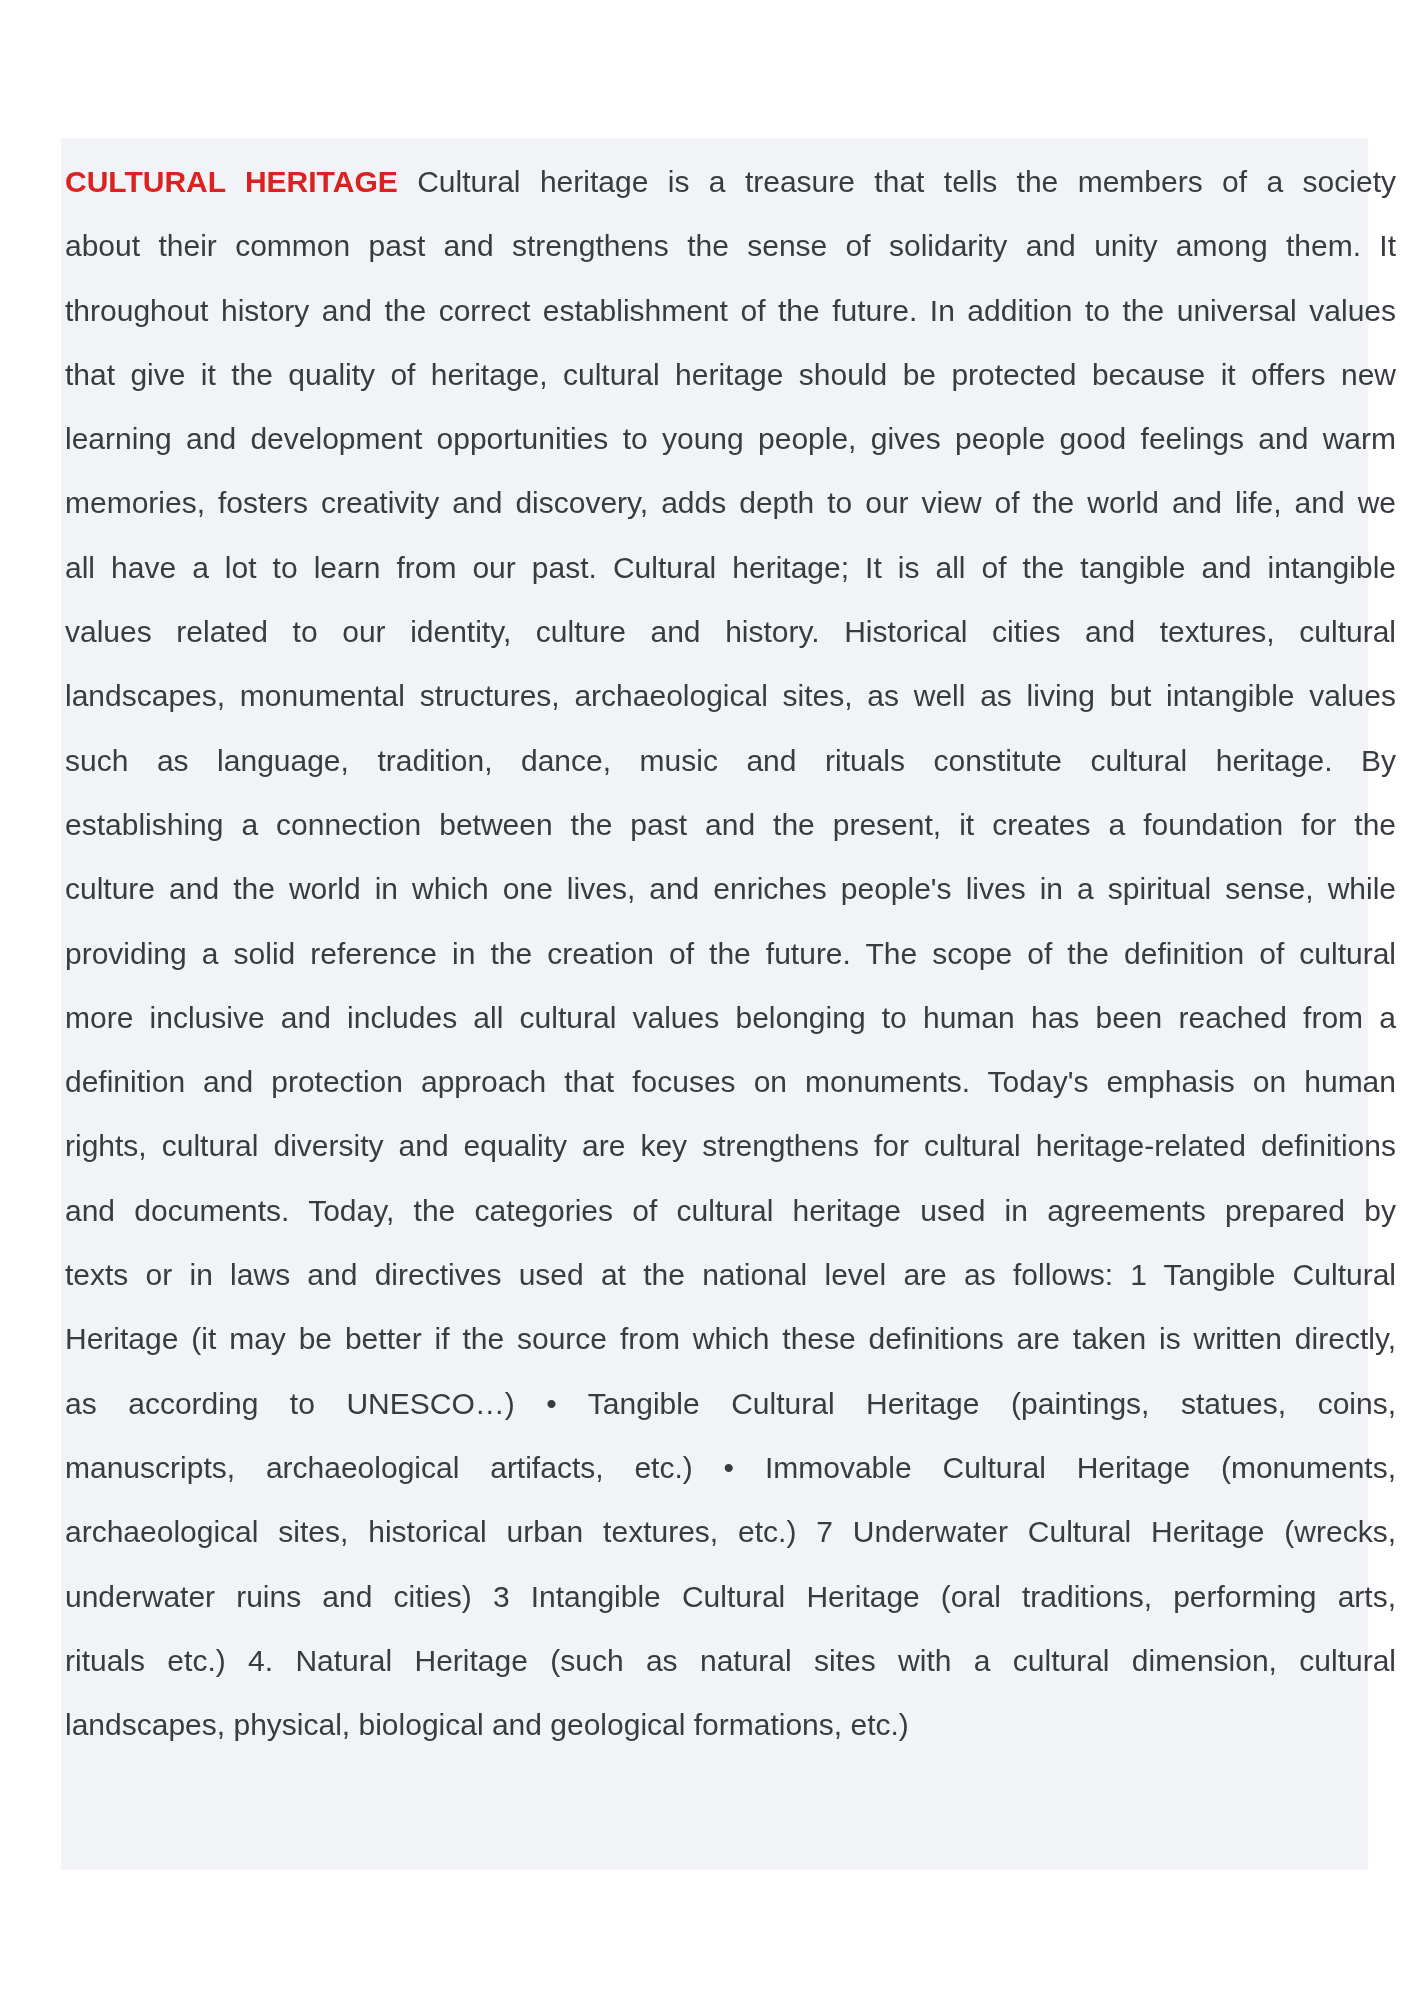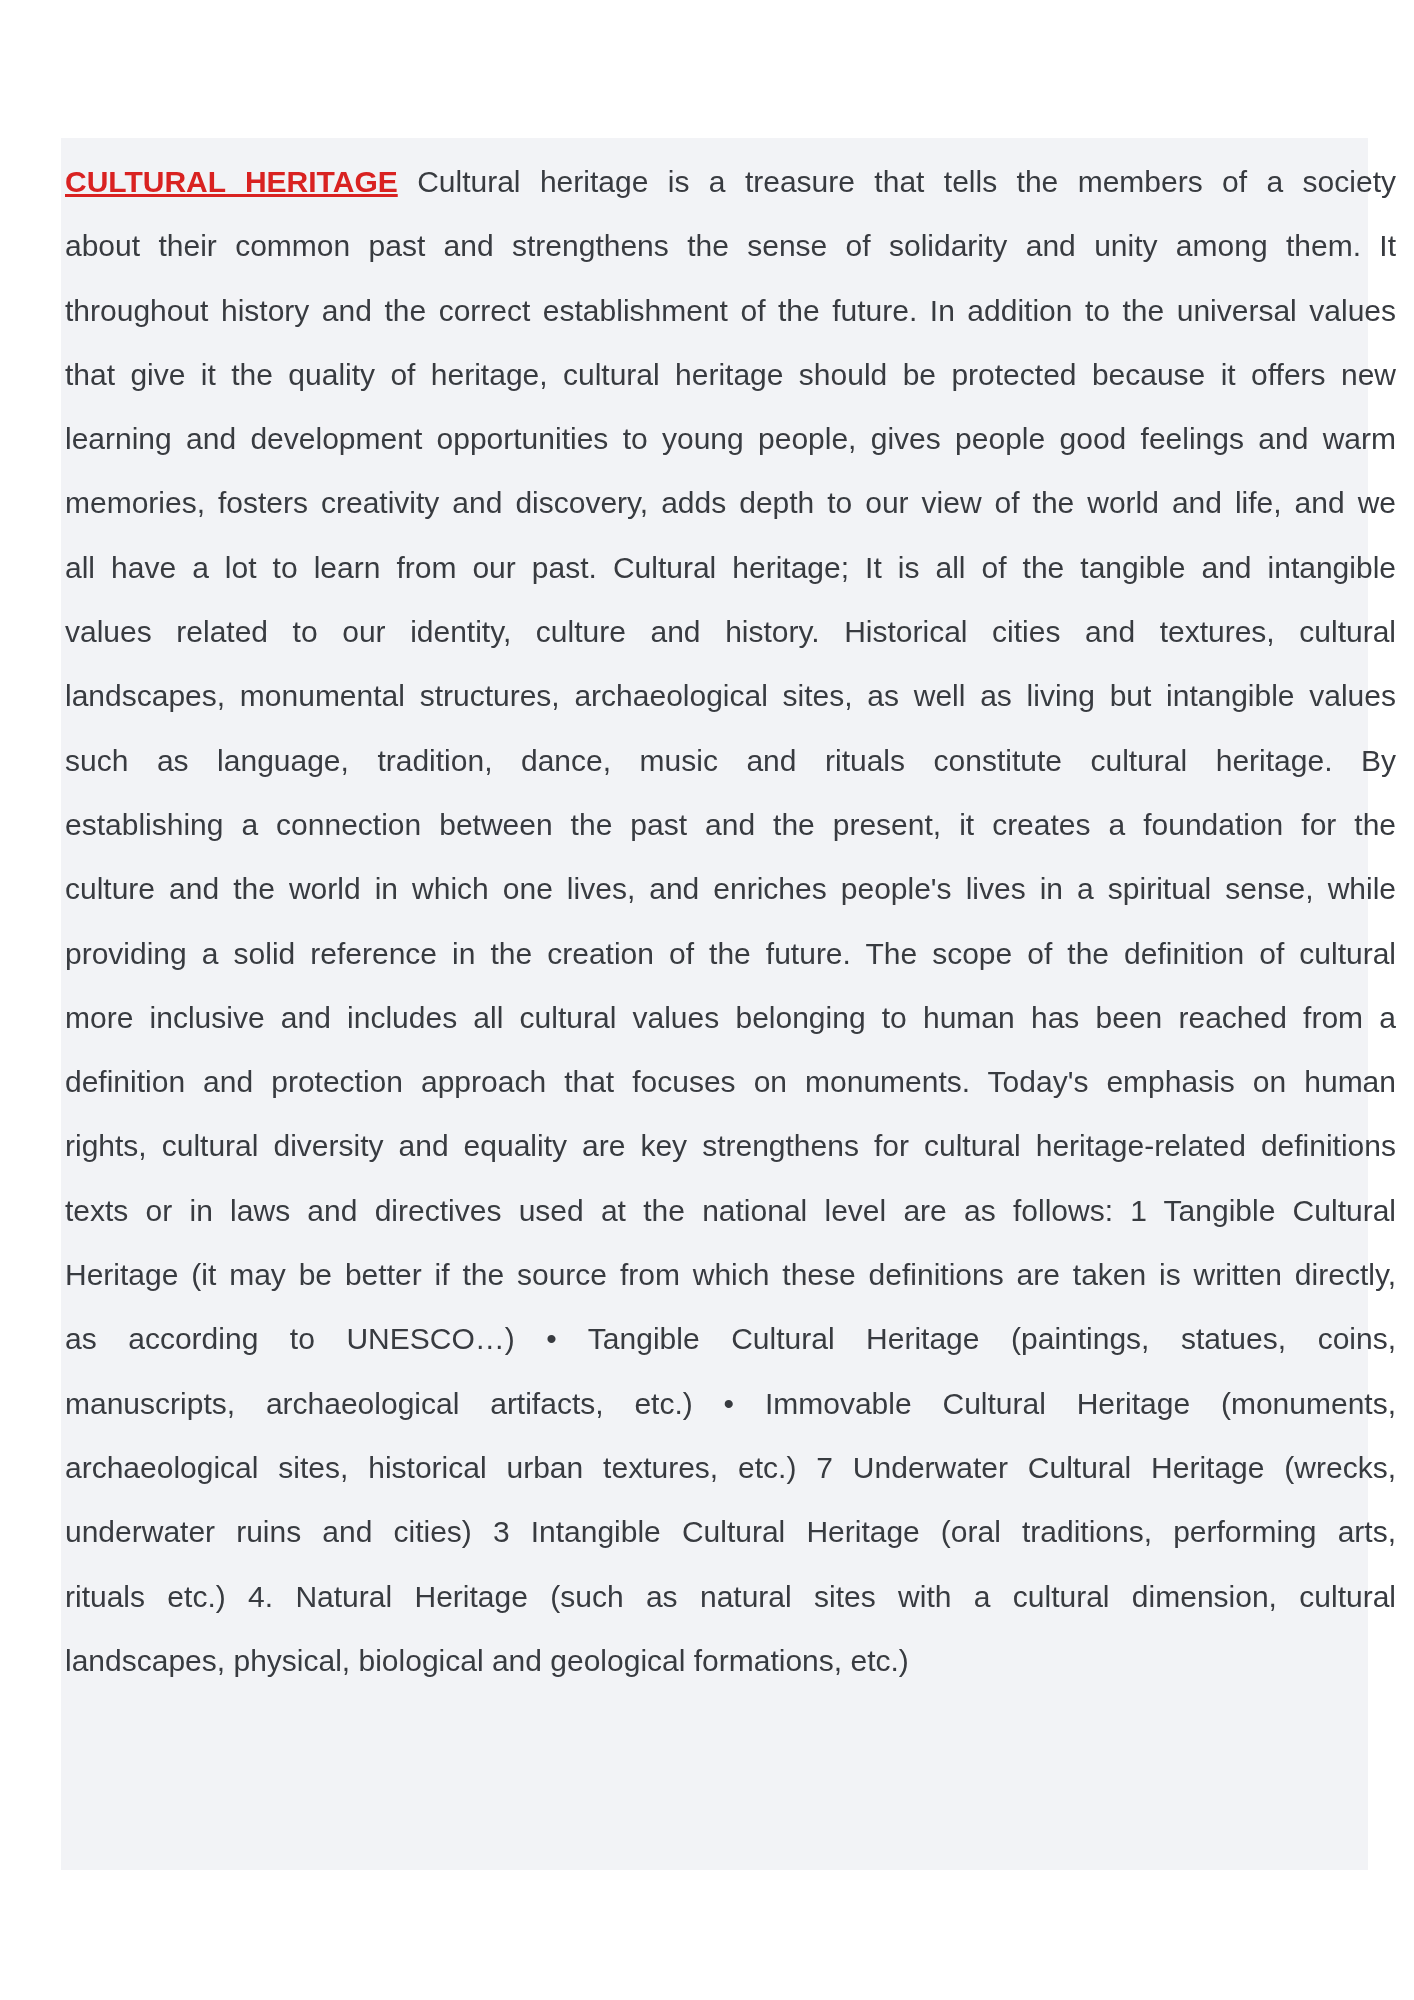--- a/index.html
+++ b/index.html
@@ -46,21 +46,20 @@
     text-align-last: justify;
     -moz-text-align-last: justify;
   }
   .line.last {
     text-align-last: left;
     -moz-text-align-last: left;
   }
   .heading {
     font-weight: bold;
     color: var(--heading-color, #d92221);
-    text-decoration: underline;
   }
 </style>
 </head>
 <body style="background: rgb(255, 255, 255);">
 
 <div class="page">
   <div class="highlight"></div>
   <div class="textblock">
       <div class="line"><span class="heading">CULTURAL HERITAGE</span> <span>Cultural heritage is a treasure that tells the members of a society</span></div>
       <div class="line">about their common past and strengthens the sense of solidarity and unity among them. It</div>
@@ -71,20 +70,21 @@
       <div class="line">all have a lot to learn from our past. Cultural heritage; It is all of the tangible and intangible</div>
       <div class="line">values related to our identity, culture and history. Historical cities and textures, cultural</div>
       <div class="line">landscapes, monumental structures, archaeological sites, as well as living but intangible values</div>
       <div class="line">such as language, tradition, dance, music and rituals constitute cultural heritage. By</div>
       <div class="line">establishing a connection between the past and the present, it creates a foundation for the</div>
       <div class="line">culture and the world in which one lives, and enriches people's lives in a spiritual sense, while</div>
       <div class="line">providing a solid reference in the creation of the future. The scope of the definition of cultural</div>
       <div class="line">more inclusive and includes all cultural values belonging to human has been reached from a</div>
       <div class="line">definition and protection approach that focuses on monuments. Today's emphasis on human</div>
       <div class="line">rights, cultural diversity and equality are key strengthens for cultural heritage-related definitions</div>
+      <div class="line">and documents. Today, the categories of cultural heritage used in agreements prepared by</div>
       <div class="line">texts or in laws and directives used at the national level are as follows: 1 Tangible Cultural</div>
       <div class="line">Heritage (it may be better if the source from which these definitions are taken is written directly,</div>
       <div class="line">as according to UNESCO…) • Tangible Cultural Heritage (paintings, statues, coins,</div>
       <div class="line">manuscripts, archaeological artifacts, etc.) • Immovable Cultural Heritage (monuments,</div>
       <div class="line">archaeological sites, historical urban textures, etc.) 7 Underwater Cultural Heritage (wrecks,</div>
       <div class="line">underwater ruins and cities) 3 Intangible Cultural Heritage (oral traditions, performing arts,</div>
       <div class="line">rituals etc.) 4. Natural Heritage (such as natural sites with a cultural dimension, cultural</div>
       <div class="line last">landscapes, physical, biological and geological formations, etc.)</div>
     </div>
 </div>

